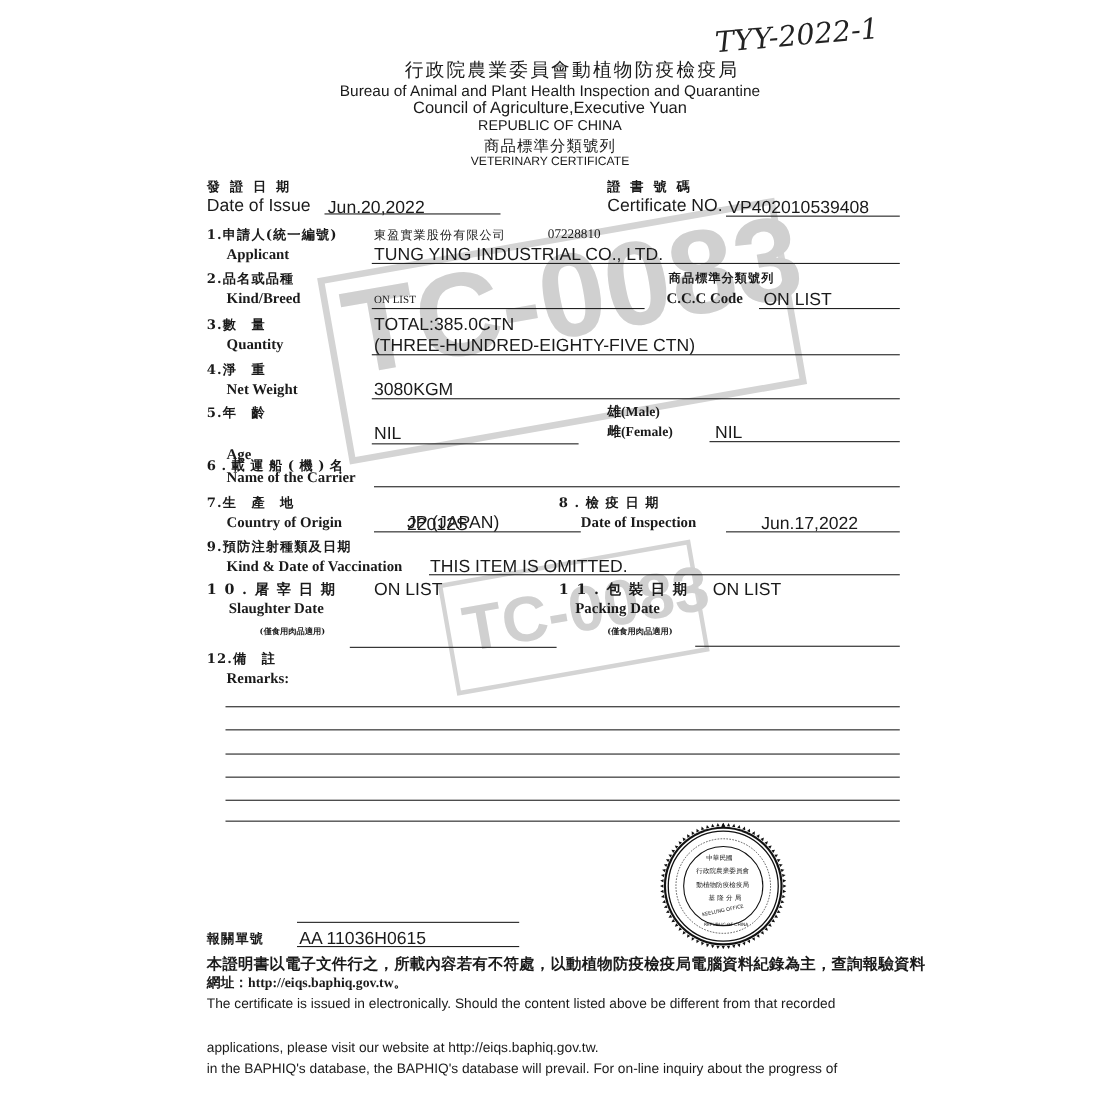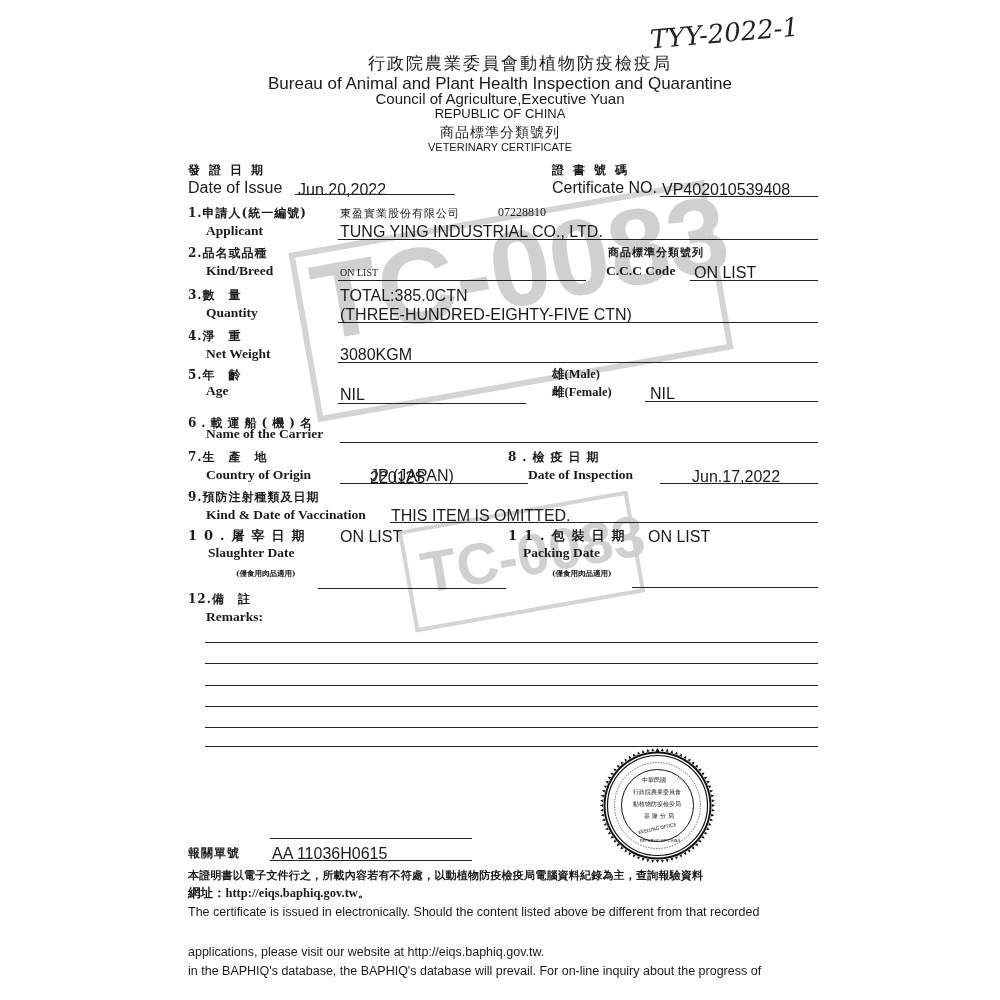--- a/index.html
+++ b/index.html
@@ -22,21 +22,21 @@
 <div class="wm-box" style="left:300px; top:215px; width:410px; height:160px; transform:rotate(-10deg);"></div>
 <div class="watermark" style="left:310px; top:205px; font-size:108px; transform:rotate(-10deg);">TC-0083</div>
 <div class="wm-box" style="left:405px; top:510px; width:225px; height:95px; transform:rotate(-10deg); border-width:4px;"></div>
 <div class="watermark" style="left:420px; top:520px; font-size:58px; transform:rotate(-10deg);">TC-0083</div>
 
 <div class="content">
 
   <div class="abs" style="left:650px; top:18px; font-family:'DejaVu Serif', serif; font-size:26px; font-style:italic; transform:rotate(-5deg); color:#222;">TYY-2022-1</div>
 
   <div class="abs hdr" style="top:52px; font-family:'DejaVu Serif', serif; font-size:17px; letter-spacing:2px; padding-left:20px;">行政院農業委員會動植物防疫檢疫局</div>
-  <div class="abs hdr sans" style="top:74px; font-size:17px;">Bureau of Animal and Plant Health Inspection and Quarantine</div>
+  <div class="abs hdr sans" style="top:74px; font-size:14px;">Bureau of Animal and Plant Health Inspection and Quarantine</div>
   <div class="abs hdr sans" style="top:90px; font-size:15px;">Council of Agriculture,Executive Yuan</div>
   <div class="abs hdr sans" style="top:106px; font-size:13px;">REPUBLIC OF CHINA</div>
   <div class="abs hdr" style="top:124px; font-family:'DejaVu Serif', serif; font-size:14px; letter-spacing:1px;">商品標準分類號列</div>
   <div class="abs hdr sans" style="top:141px; font-size:11px;">VETERINARY CERTIFICATE</div>
 
   <div class="abs cjk cjk-wide" style="left:188px; top:162px;">發證日期</div>
   <div class="abs sans" style="left:188px; top:179px;">Date of Issue</div>
   <div class="abs sans" style="left:298px; top:181px;">Jun.20,2022</div>
   <div class="line" style="left:295px; top:194px; width:160px;"></div>
 
@@ -66,21 +66,21 @@
   <div class="abs sans" style="left:340px; top:287px;">TOTAL:385.0CTN</div>
   <div class="abs sans" style="left:340px; top:306px;">(THREE-HUNDRED-EIGHTY-FIVE CTN)</div>
   <div class="line" style="left:338px; top:322px; width:480px;"></div>
 
   <div class="abs cjk" style="left:188px; top:328px;">4.淨　重</div>
   <div class="abs mono" style="left:206px; top:346px;">Net Weight</div>
   <div class="abs sans" style="left:340px; top:346px;">3080KGM</div>
   <div class="line" style="left:338px; top:362px; width:480px;"></div>
 
   <div class="abs cjk" style="left:188px; top:367px;">5.年　齡</div>
-  <div class="abs mono" style="left:206px; top:383px;">Age</div>
+  <div class="abs mono" style="left:206px; top:405px;">Age</div>
   <div class="abs sans" style="left:340px; top:386px;">NIL</div>
   <div class="line" style="left:338px; top:403px; width:188px;"></div>
   <div class="abs mono" style="left:552px; top:366px; font-size:12.5px;">雄(Male)</div>
   <div class="abs mono" style="left:552px; top:384px; font-size:12.5px;">雌(Female)</div>
   <div class="abs sans" style="left:650px; top:385px;">NIL</div>
   <div class="line" style="left:645px; top:401px; width:173px;"></div>
 
   <div class="abs cjk" style="left:188px; top:415px; letter-spacing:5px;">6.載運船(機)名</div>
   <div class="abs mono" style="left:206px; top:426px;">Name of the Carrier</div>
   <div class="abs sans" style="left:370px; top:427px;margin-top:42px;">22012S</div>
@@ -215,20 +215,20 @@
     <div class="abs" style="left:44px; top:64px; font-family:'DejaVu Sans', sans-serif; font-size:6px; letter-spacing:2px;">基隆分局</div>
     <div class="abs" style="left:38px; top:78px; font-family:'DejaVu Sans', sans-serif; font-size:4.5px; transform:rotate(-12deg);">KEELUNG OFFICE</div>
     <div class="abs" style="left:40px; top:90px; font-family:'DejaVu Sans', sans-serif; font-size:4px;">REPUBLIC OF CHINA</div>
   </div>
 
   <div class="line" style="left:270px; top:838px; width:202px;"></div>
   <div class="abs cjk" style="left:188px; top:845px;">報關單號</div>
   <div class="abs sans" style="left:272px; top:845px;">AA  11036H0615</div>
   <div class="line" style="left:270px; top:860px; width:202px;"></div>
 
-  <div class="abs cjk" style="left:188px; top:868px; font-size:11px; letter-spacing:0.2px;text-align:right;">本證明書以電子文件行之，所載內容若有不符處，以動植物防疫檢疫局電腦資料紀錄為主，查詢報驗資料</div>
+  <div class="abs cjk" style="left:188px; top:868px; font-size:14px; letter-spacing:0.2px;text-align:right;">本證明書以電子文件行之，所載內容若有不符處，以動植物防疫檢疫局電腦資料紀錄為主，查詢報驗資料</div>
   <div class="abs mono" style="left:188px; top:885px; font-size:12.5px;">網址：http://eiqs.baphiq.gov.tw。</div>
 
   <div class="abs sans" style="left:188px; top:905px; font-size:12.5px;">The certificate is issued in electronically. Should the content listed above be different from that recorded</div>
   <div class="abs sans" style="left:188px; top:964px; font-size:12.5px;">in the BAPHIQ's database, the BAPHIQ's database will prevail. For on-line inquiry about the progress of</div>
   <div class="abs sans" style="left:188px; top:945px; font-size:12.5px;">applications, please visit our website at http://eiqs.baphiq.gov.tw.</div>
 
 </div>
 
 </body></html>

